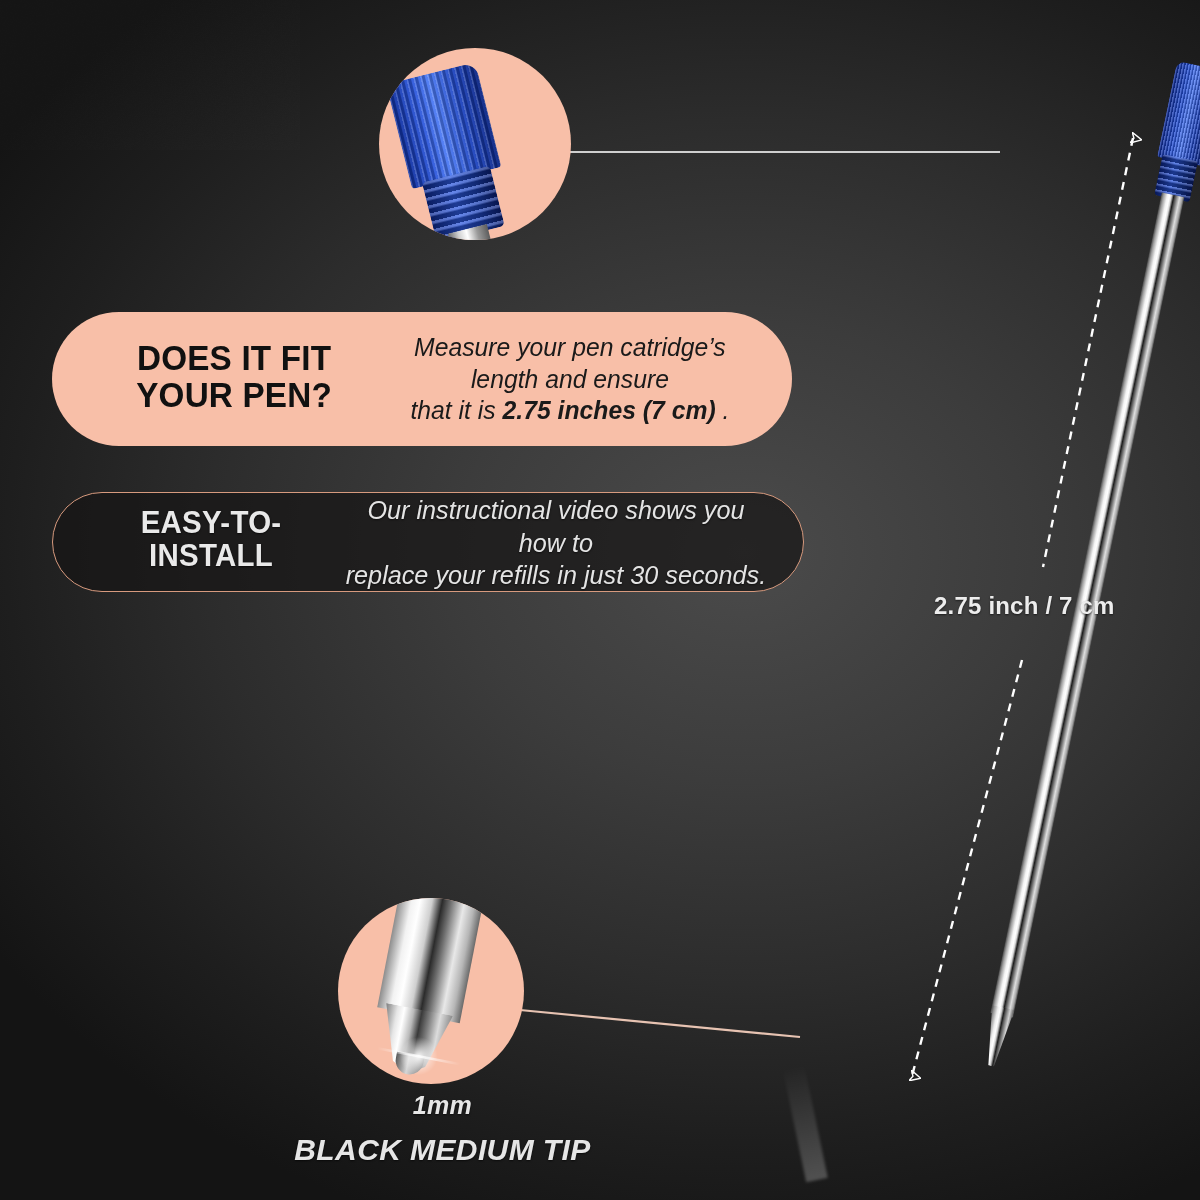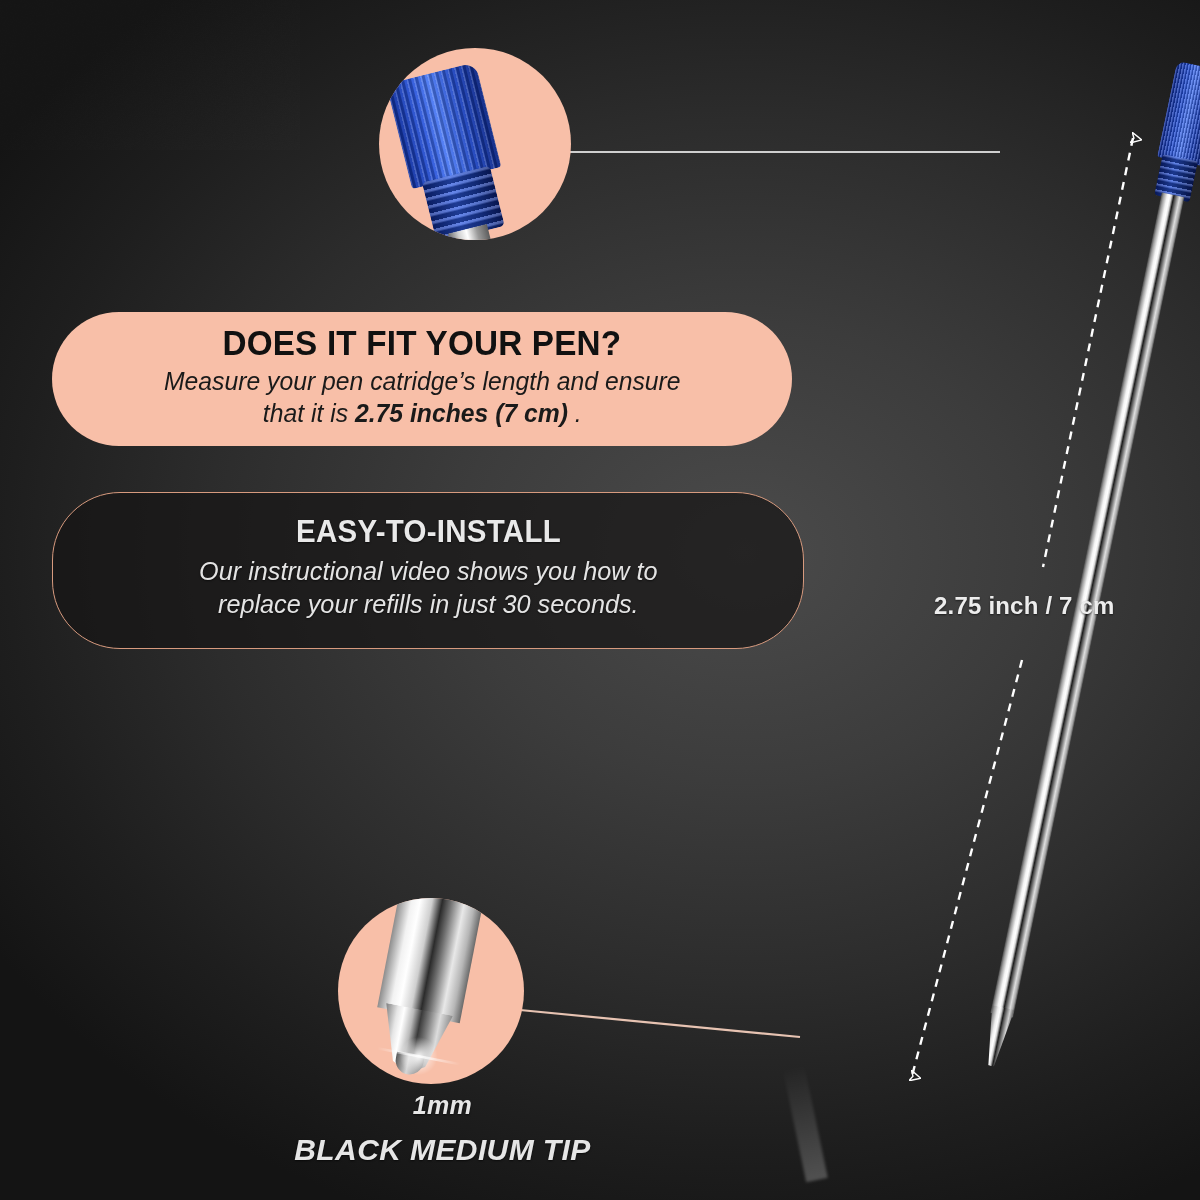--- a/index.html
+++ b/index.html
@@ -27,21 +27,21 @@
     inset: 0;
     opacity: .35;
     mix-blend-mode: overlay;
     pointer-events: none;
   }
 
   
   .card {
     position: absolute;
     display: flex;
-    flex-direction: column;
+    flex-direction: row;
     align-items: center;
     justify-content: center;
     text-align: center;
   }
 
   .card-filled {
     left: 52px;
     top: 312px;
     width: 740px;
     height: 134px;
@@ -88,21 +88,21 @@
     line-height: 1.26;
     margin-top: 6px;
     text-shadow: 0 1px 2px rgba(0,0,0,.6);
     transform: scaleX(.97);
   }
 
   #card-install {
     left: 52px;
     top: 492px;
     width: 752px;
-    height: 157px;
+    height: 100px;
     border-radius: 68px;
   }
   #card-cartridge {
     left: 52px;
     top: 682px;
     width: 762px;
     height: 146px;
     border-radius: 73px;
   }
 

